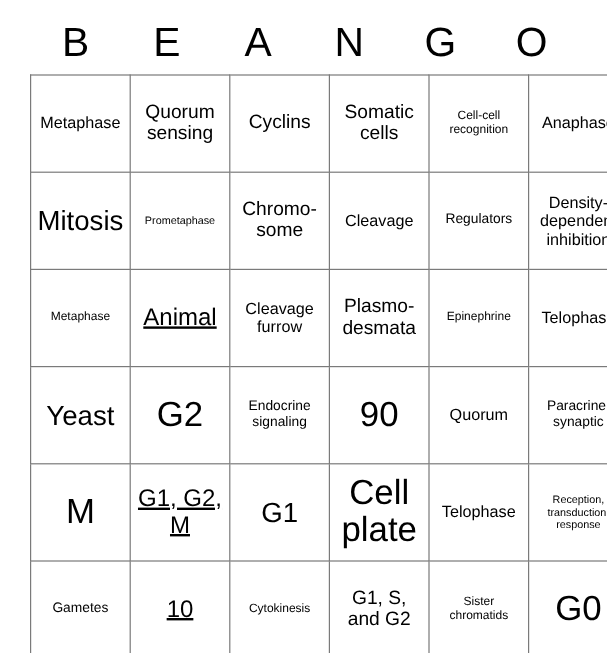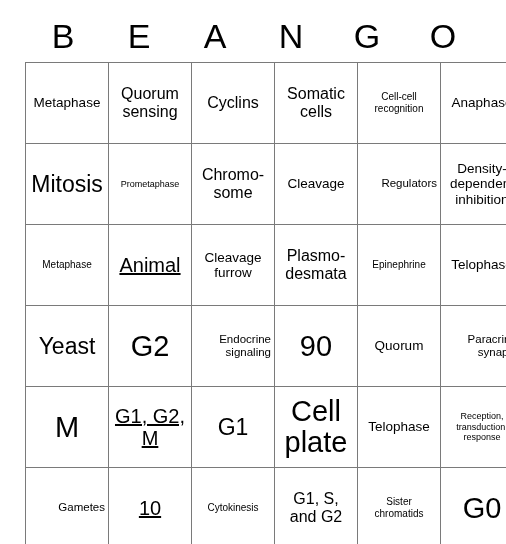--- a/index.html
+++ b/index.html
@@ -63,21 +63,21 @@
     width: 100%;
     line-height: 1.12;
     color: #000000;
     word-wrap: break-word;
     overflow-wrap: break-word;
   }
 
   
   .fs-xxs { font-size: 9px;  line-height: 1.18; }
   .fs-xs  { font-size: 10px; line-height: 1.18; }
-  .fs-s   { font-size: 11.5px; line-height: 1.15; text-align: right; }
+  .fs-s   { font-size: 11.5px; line-height: 1.15; }
   .fs-m   { font-size: 13.5px; line-height: 1.14; }
   .fs-l   { font-size: 16px;  line-height: 1.12; }
   .fs-xl  { font-size: 20px;  line-height: 1.1; text-decoration: underline; }
   .fs-2xl { font-size: 23px;  line-height: 1.08; }
   .fs-3xl { font-size: 29px;  line-height: 1.06; }
 </style>
 </head>
 <body>
 
 <div id="bingo-card">

